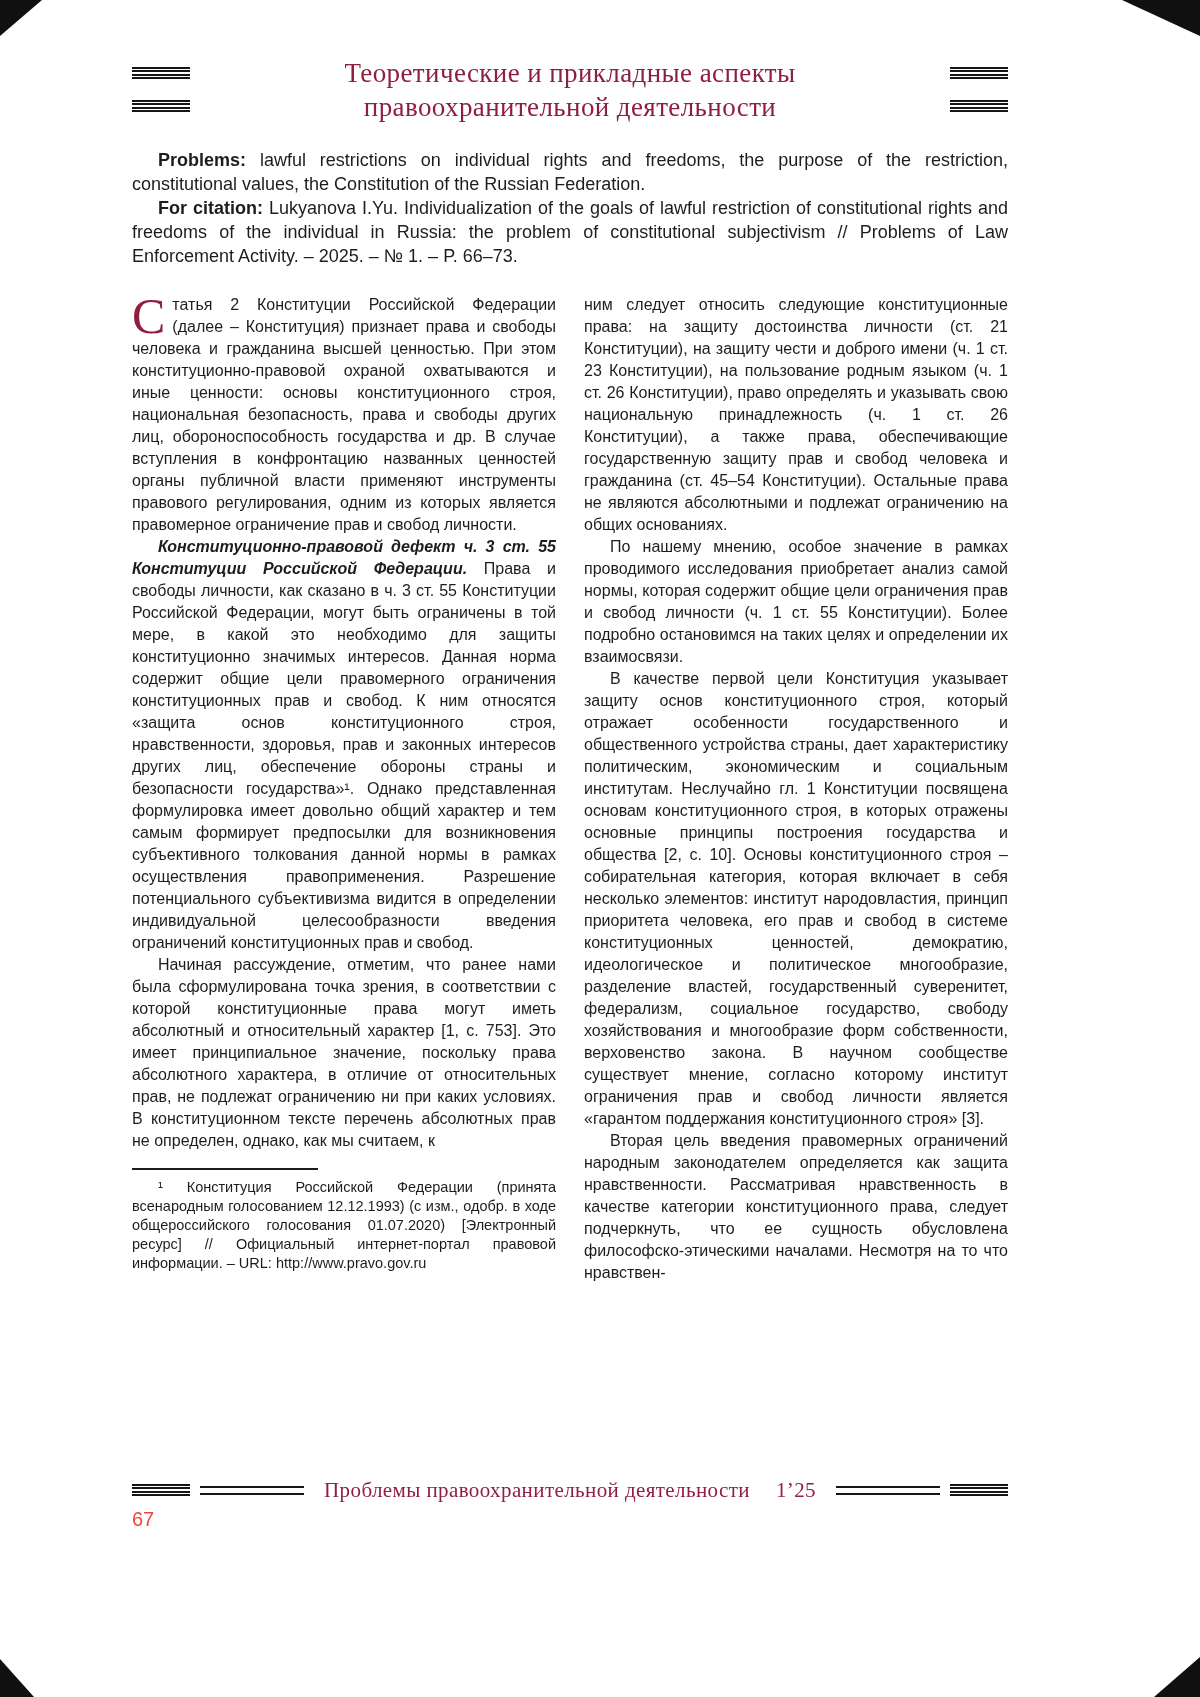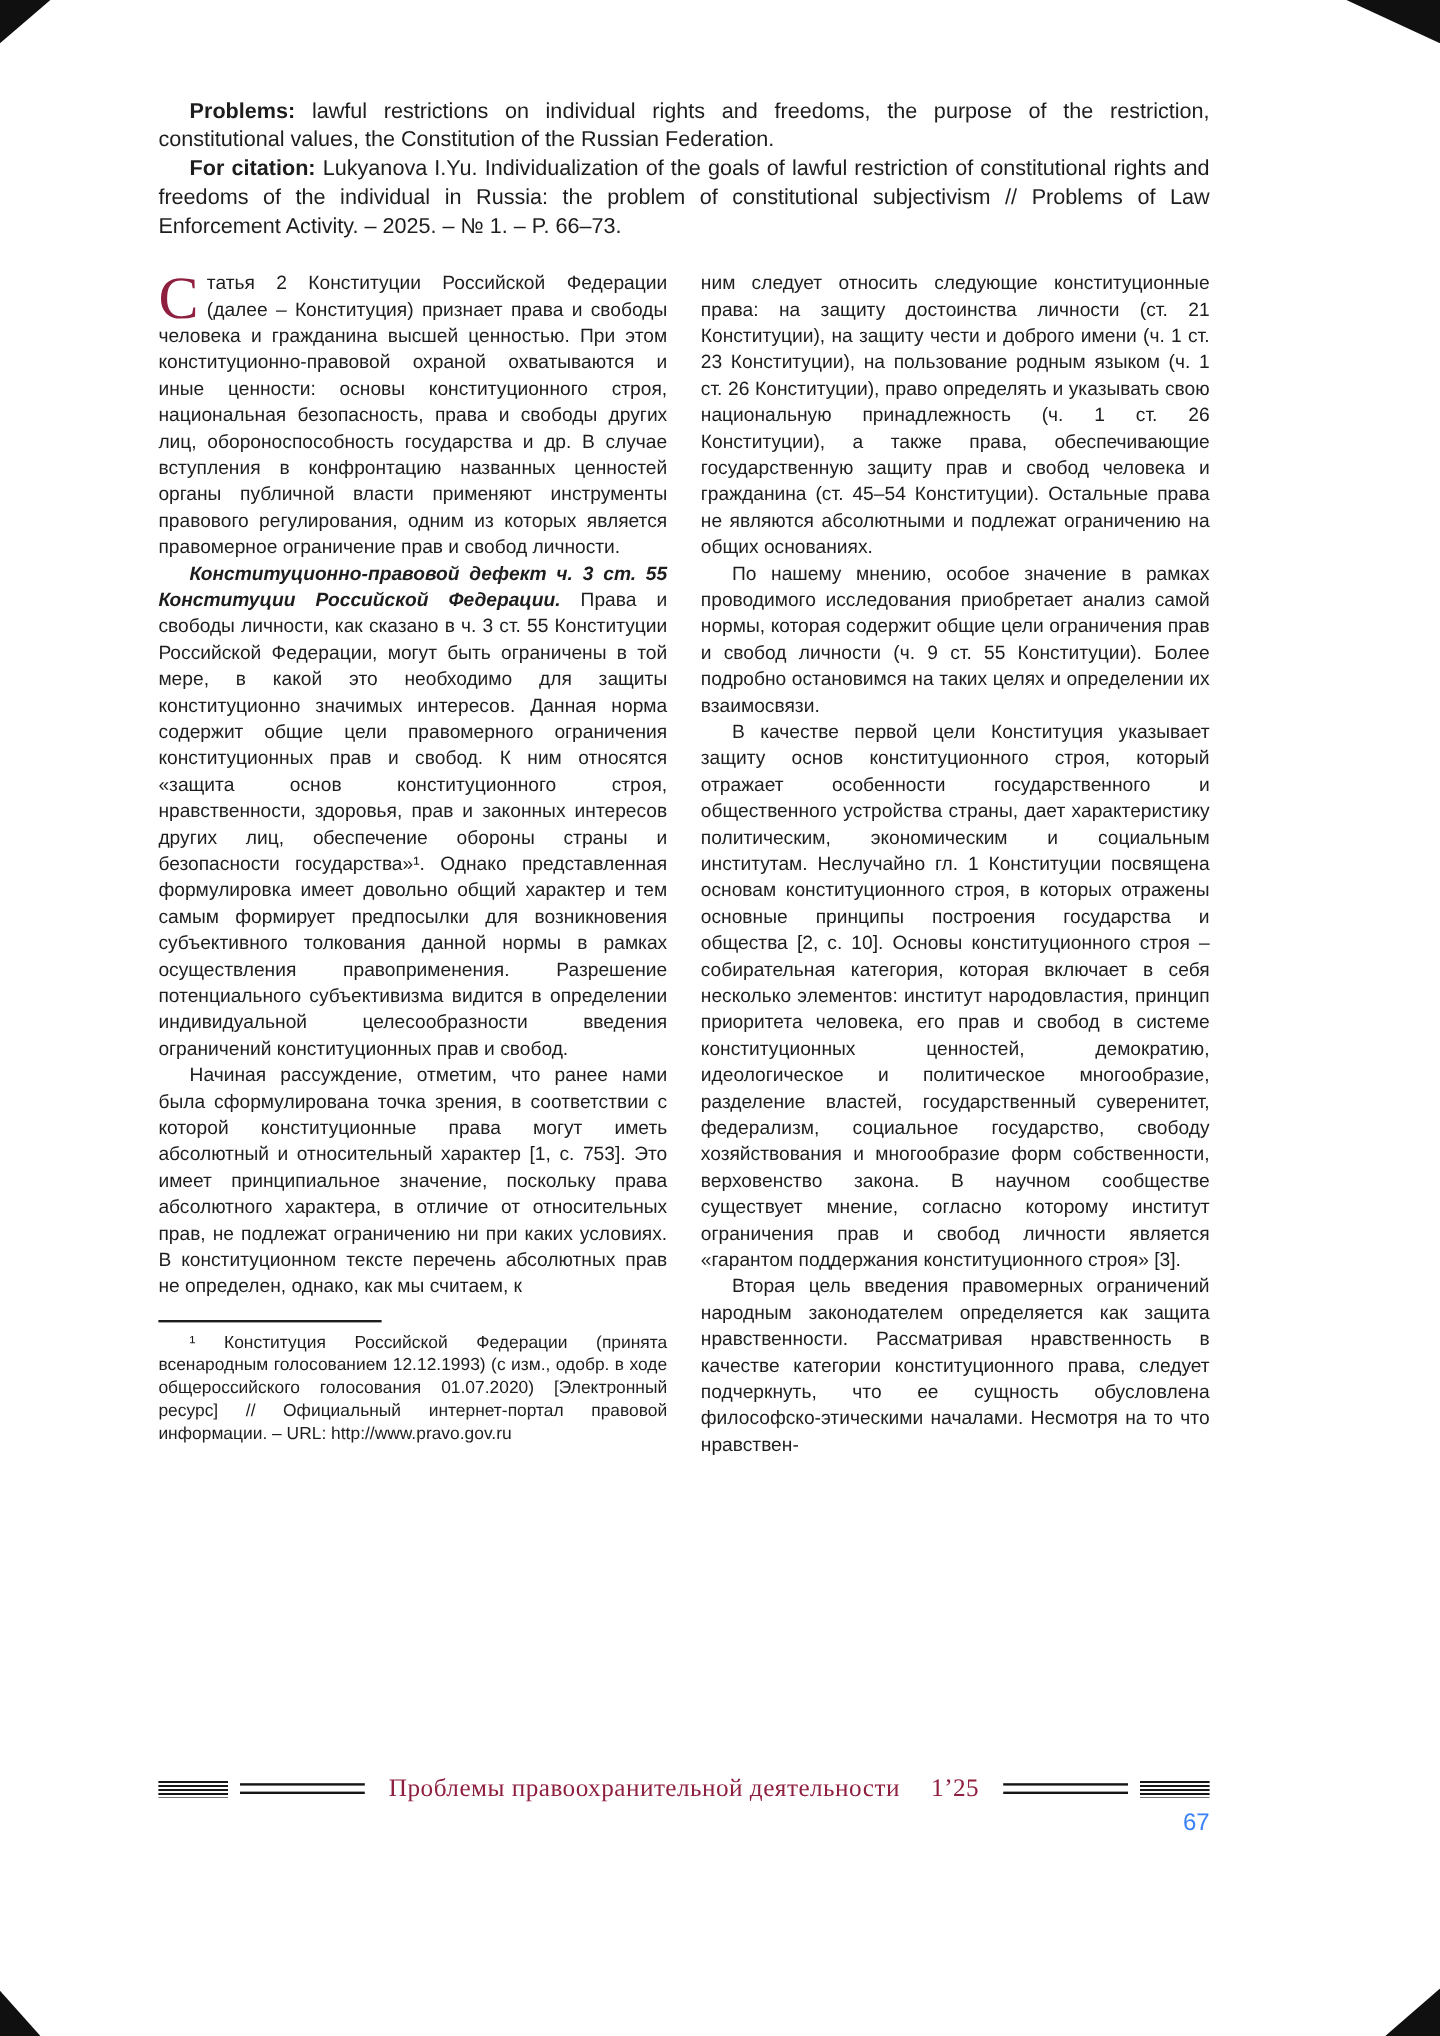--- a/index.html
+++ b/index.html
@@ -50,52 +50,66 @@
   .footnote-url{white-space:nowrap;}
 
   
   .footer{position:absolute;left:132px;top:1478px;width:876px;
     display:flex;align-items:center;gap:10px;}
   .footer .hline{flex:1;height:9px;box-sizing:border-box;
     border-top:2.5px solid #161616;border-bottom:2.5px solid #161616;}
   .footer-text{flex:0 0 auto;font-family:"Liberation Serif", serif;color:var(--accent);
     font-size:21px;white-space:nowrap;padding:0 10px;letter-spacing:0.4px;text-align:center;}
   .footer-issue{margin-left:26px;}
-  .page-number{position:absolute;left:132px;top:1508px;width:876px;text-align:right;
-    font-size:20px;color:#3b82f6;}
+  .page-number{position:absolute;left:132px;top:1508px;width:876px;text-align:left;
+    font-size:20px;color:#ef4444;}
 </style>
 </head>
 <body>
 
 <div class="corner tl"></div>
 <div class="corner tr"></div>
 <div class="corner bl"></div>
 <div class="corner br"></div>
 
 <div class="content">
 
+  <div class="header">
+    <div class="decor-col">
+      <div class="stripes"></div>
+      <div class="stripes"></div>
+    </div>
+    <div class="title-block">
+      <div>Теоретические и прикладные аспекты</div>
+      <div>правоохранительной деятельности</div>
+    </div>
+    <div class="decor-col">
+      <div class="stripes"></div>
+      <div class="stripes"></div>
+    </div>
+  </div>
 
   <p class="meta-par keywords"><span class="meta-label">Problems:</span><span> lawful restrictions on individual rights and freedoms, the purpose of the restriction, constitutional values, the Constitution of the Russian Federation.</span></p>
 
   <p class="meta-par citation"><span class="meta-label">For citation:</span><span> Lukyanova I.Yu. Individualization of the goals of lawful restriction of constitutional rights and freedoms of the individual in Russia: the problem of constitutional subjectivism // Problems of Law Enforcement Activity. – 2025. – № 1. – P. 66–73.</span></p>
 
   <div class="columns">
 
     <div class="col">
       <p class="no-indent"><span class="dropcap">С</span><span>татья 2 Конституции Российской Федерации (далее – Конституция) признает права и свободы человека и гражданина высшей ценностью. При этом конституционно-правовой охраной охватываются и иные ценности: основы конституционного строя, национальная безопасность, права и свободы других лиц, обороноспособность государства и др. В случае вступления в конфронтацию названных ценностей органы публичной власти применяют инструменты правового регулирования, одним из которых является правомерное ограничение прав и свобод личности.</span></p>
       <p><span class="lead">Конституционно-правовой дефект ч. 3 ст. 55 Конституции Российской Федерации.</span><span> Права и свободы личности, как сказано в ч. 3 ст. 55 Конституции Российской Федерации, могут быть ограничены в той мере, в какой это необходимо для защиты конституционно значимых интересов. Данная норма содержит общие цели правомерного ограничения конституционных прав и свобод. К ним относятся «защита основ конституционного строя, нравственности, здоровья, прав и законных интересов других лиц, обеспечение обороны страны и безопасности государства»¹. Однако представленная формулировка имеет довольно общий характер и тем самым формирует предпосылки для возникновения субъективного толкования данной нормы в рамках осуществления правоприменения. Разрешение потенциального субъективизма видится в определении индивидуальной целесообразности введения ограничений конституционных прав и свобод.</span></p>
       <p>Начиная рассуждение, отметим, что ранее нами была сформулирована точка зрения, в соответствии с которой конституционные права могут иметь абсолютный и относительный характер [1, с. 753]. Это имеет принципиальное значение, поскольку права абсолютного характера, в отличие от относительных прав, не подлежат ограничению ни при каких условиях. В конституционном тексте перечень абсолютных прав не определен, однако, как мы считаем, к</p>
 
       <div class="footnote-rule"></div>
       <p class="footnote"><span>¹ Конституция Российской Федерации (принята всенародным голосованием 12.12.1993) (с изм., одобр. в ходе общероссийского голосования 01.07.2020) [Электронный ресурс] // Официальный интернет-портал правовой информации. – URL: </span><span class="footnote-url">http://www.pravo.gov.ru</span></p>
     </div>
 
     <div class="col">
       <p class="no-indent">ним следует относить следующие конституционные права: на защиту достоинства личности (ст. 21 Конституции), на защиту чести и доброго имени (ч. 1 ст. 23 Конституции), на пользование родным языком (ч. 1 ст. 26 Конституции), право определять и указывать свою национальную принадлежность (ч. 1 ст. 26 Конституции), а также права, обеспечивающие государственную защиту прав и свобод человека и гражданина (ст. 45–54 Конституции). Остальные права не являются абсолютными и подлежат ограничению на общих основаниях.</p>
-      <p>По нашему мнению, особое значение в рамках проводимого исследования приобретает анализ самой нормы, которая содержит общие цели ограничения прав и свобод личности (ч. 9 ст. 55 Конституции). Более подробно остановимся на таких целях и определении их взаимосвязи.</p>
+      <p>По нашему мнению, особое значение в рамках проводимого исследования приобретает анализ самой нормы, которая содержит общие цели ограничения прав и свобод личности (ч. 1 ст. 55 Конституции). Более подробно остановимся на таких целях и определении их взаимосвязи.</p>
       <p>В качестве первой цели Конституция указывает защиту основ конституционного строя, который отражает особенности государственного и общественного устройства страны, дает характеристику политическим, экономическим и социальным институтам. Неслучайно гл. 1 Конституции посвящена основам конституционного строя, в которых отражены основные принципы построения государства и общества [2, с. 10]. Основы конституционного строя – собирательная категория, которая включает в себя несколько элементов: институт народовластия, принцип приоритета человека, его прав и свобод в системе конституционных ценностей, демократию, идеологическое и политическое многообразие, разделение властей, государственный суверенитет, федерализм, социальное государство, свободу хозяйствования и многообразие форм собственности, верховенство закона. В научном сообществе существует мнение, согласно которому институт ограничения прав и свобод личности является «гарантом поддержания конституционного строя» [3].</p>
       <p>Вторая цель введения правомерных ограничений народным законодателем определяется как защита нравственности. Рассматривая нравственность в качестве категории конституционного права, следует подчеркнуть, что ее сущность обусловлена философско-этическими началами. Несмотря на то что нравствен-</p>
     </div>
 
   </div>
 </div>
 
 <div class="footer">
   <div class="stripes"></div>
   <div class="hline"></div>

